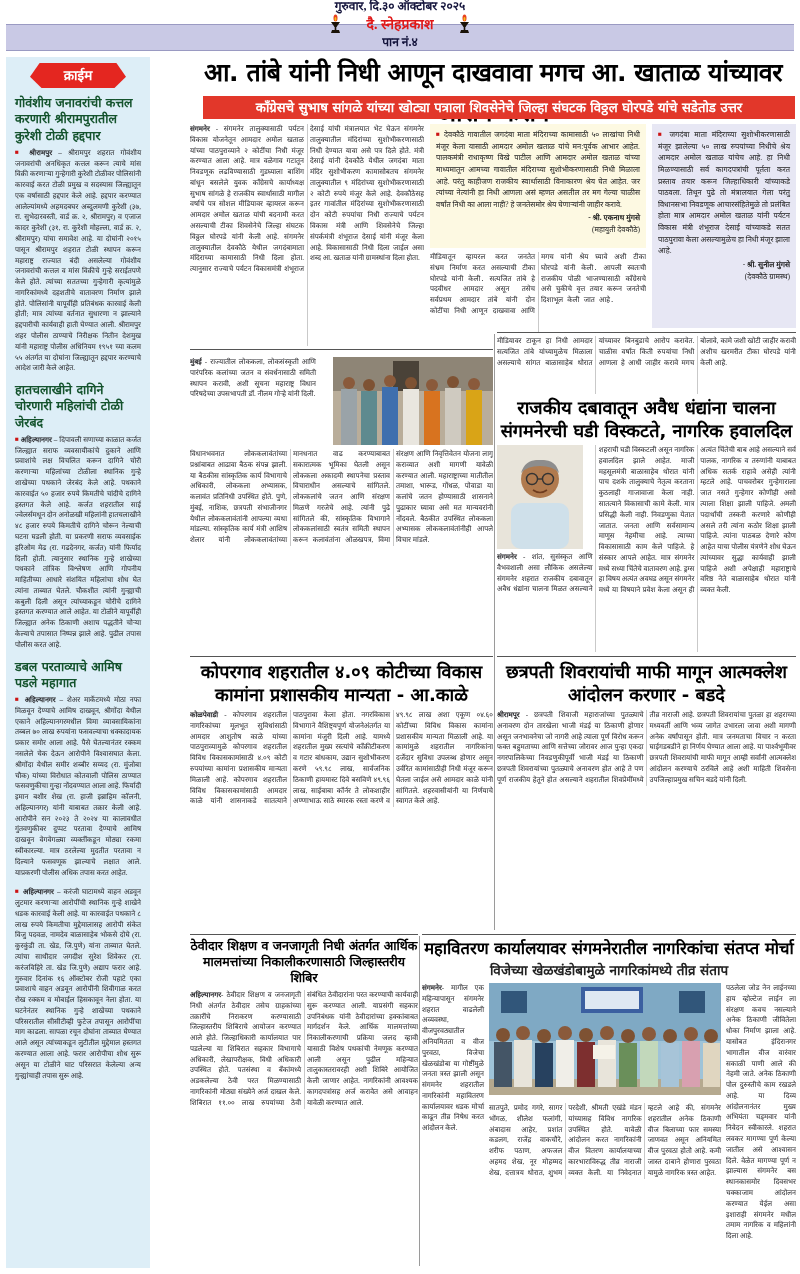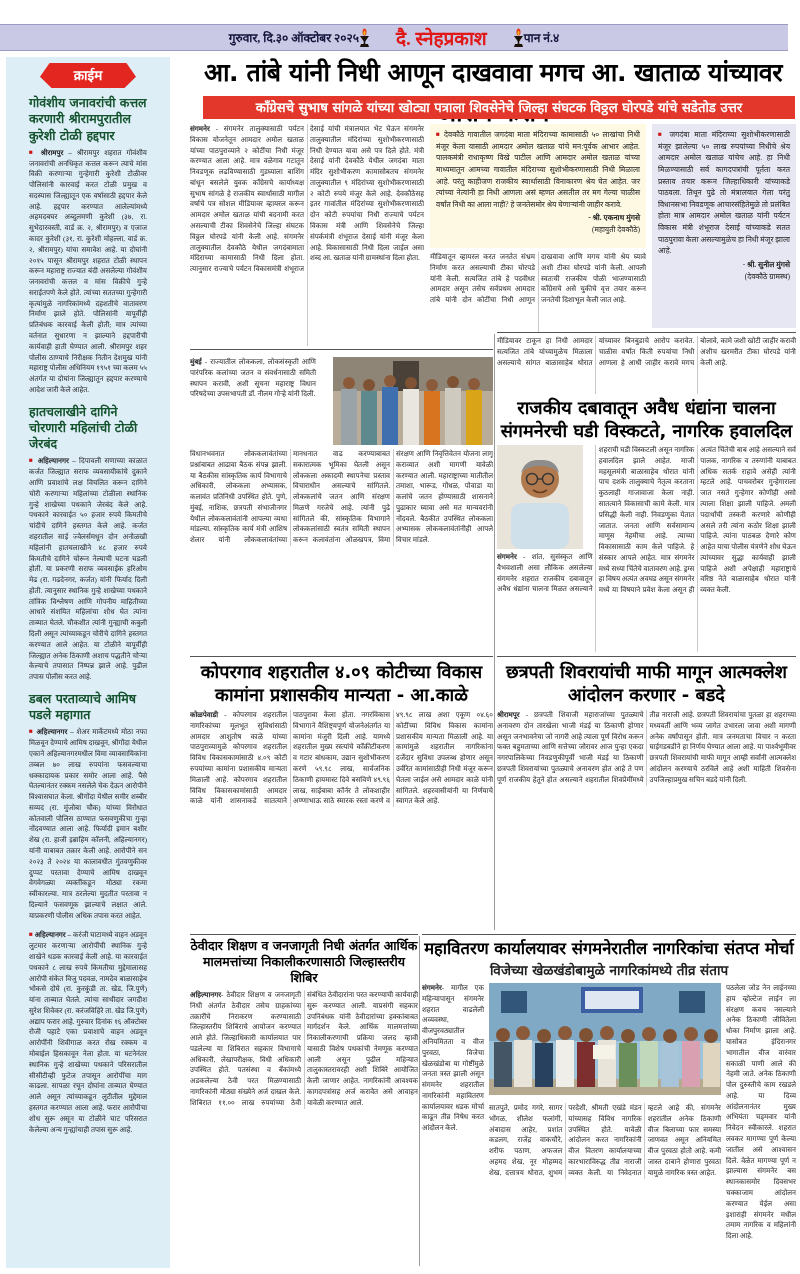--- a/index.html
+++ b/index.html
@@ -5,32 +5,32 @@
   * { box-sizing: border-box; margin: 0; padding: 0; }
   html,body { background:#ffffff; }
   .page {
     position: relative; width: 800px; height: 1274px;
     background:#ffffff; overflow: hidden;
     font-family: "Liberation Serif", "DejaVu Serif", serif;
     color:#1a1a1a;
   }
   
   .masthead {
-    position:absolute; left:0; top:24px; width:788px; height:27px;
+    position:absolute; left:6px; top:24px; width:788px; height:27px;
     background:#c9c9e5; border-top:1px solid #9a9ac2; border-bottom:1px solid #9a9ac2;
-    display:flex; align-items:center; justify-content:center; padding:0 10px;
+    display:flex; align-items:center; justify-content:flex-end; padding:0 10px;flex-direction:column;
   }
   .mast-date, .mast-page { font-size:12px; font-weight:bold; color:#14143c; }
   .mast-center { display:flex; align-items:center; gap:26px; }
-  .mast-title { font-size:19px; font-weight:bold; color:#e01818; }
+  .mast-title { font-size:14px; font-weight:bold; color:#e01818; }
   .lamp { width:11px; height:19px; }
   
   .crime-col {
-    position:absolute; left:6px; top:57px; width:164px; height:1211px;
-    background:#ddeef7; padding:4px 23px 6px; overflow:hidden;
+    position:absolute; left:6px; top:57px; width:144px; height:1211px;
+    background:#ddeef7; padding:4px 9px 6px; overflow:hidden;
   }
   .crime-badge {
     width:96px; height:25px; margin:2px auto 7px; background:#e42620; color:#fff;
     font-size:13.5px; font-weight:bold; text-align:center; line-height:25px;
     font-family:"DejaVu Sans","Liberation Sans",sans-serif;
     clip-path: polygon(10% 0, 90% 0, 100% 55%, 88% 100%, 12% 100%, 0 55%);
     border-radius:6px;
   }
   .crime-art { margin-bottom:8px; }
   .crime-art h2 {
@@ -61,21 +61,21 @@
   .lead-a2 { width:216px; }
   .lead-a3 { width:144px; }
   .qbox {
     padding:5px 6px; font-size:7.5px; line-height:1.55; text-align:justify; color:#222;
   }
   .qbox-yellow { background:#fdf9e2; height:124px; overflow:hidden; }
   .qbox-lav { background:#e7e7f4; height:204px; overflow:hidden; }
   .attr { display:block; text-align:right; font-weight:bold; margin-top:2px; }
   .attr2 { display:block; text-align:right; }
   .under-box { margin-top:4px; overflow:hidden; }
-  .a2-under { height:90px; }
+  .a2-under { height:90px;font-family:Liberation Mono, monospace; }
   .a3-under { height:10px; font-size:7.1px; }
   
   .block { position:absolute; border-top:1.5px solid #555; padding-top:3px; overflow:hidden; background:#fff; }
   .block h1 {
     font-weight:bold; text-align:center; color:#000; line-height:1.28;
     font-family:"DejaVu Sans","Liberation Sans",sans-serif;
   }
   .folk-block    { left:190px; top:349px; width:303px; height:303px; }
   .folk-block h1 { font-size:16.5px; }
   .sang-block    { left:497px; top:332px; width:299px; height:320px; }

